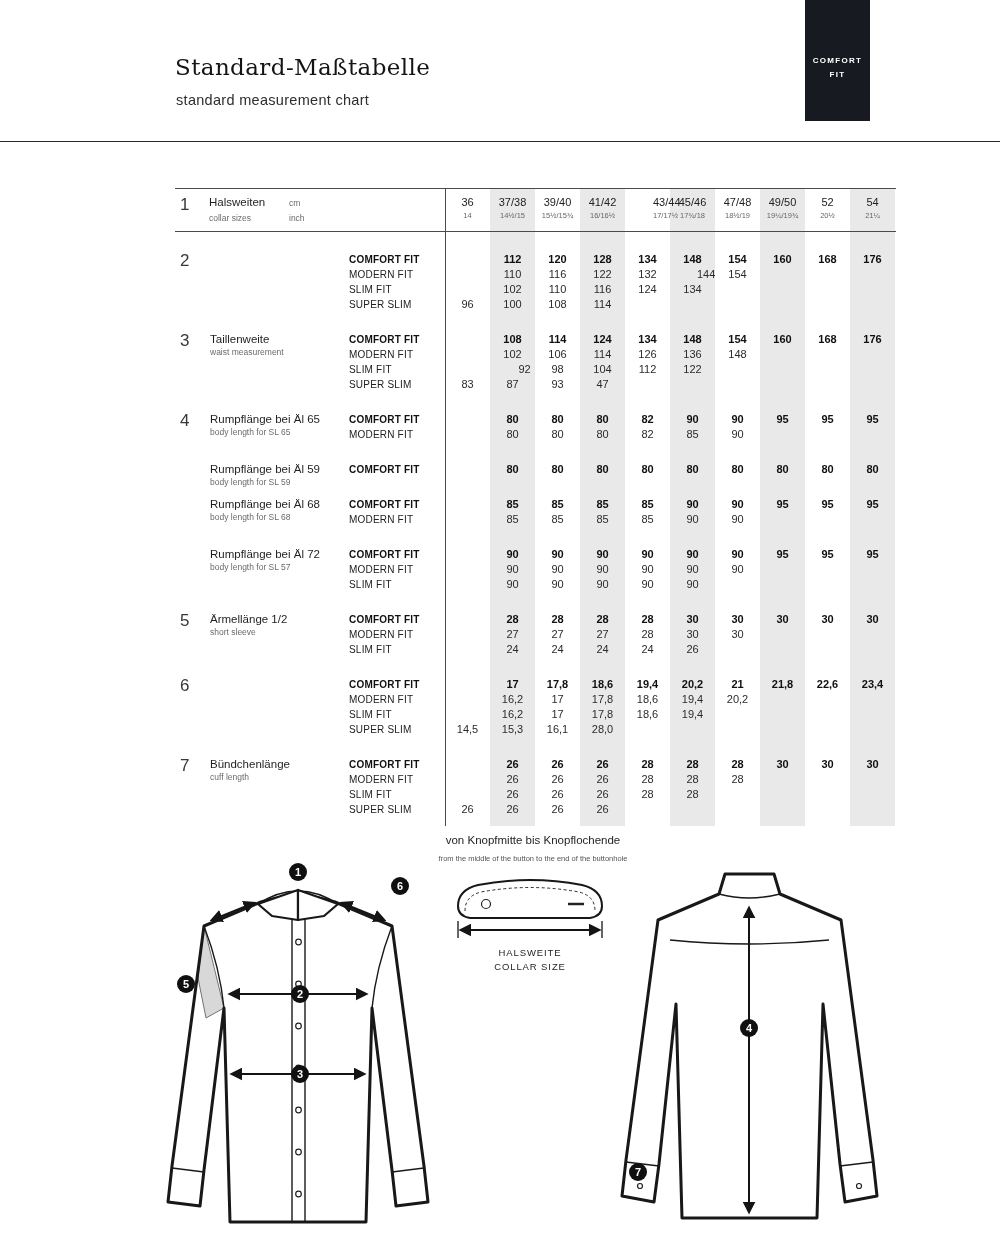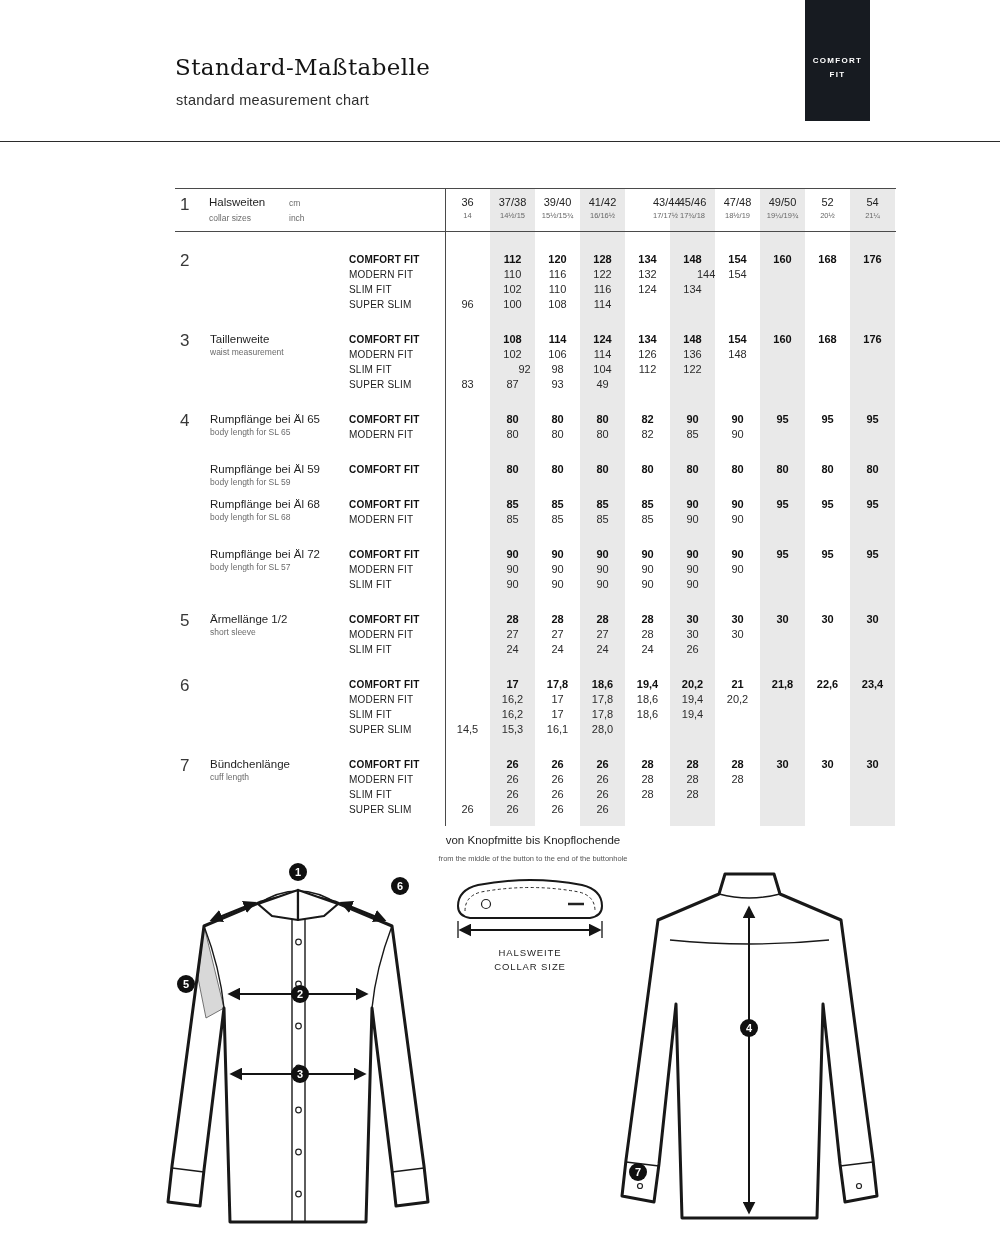--- a/index.html
+++ b/index.html
@@ -233,21 +233,21 @@
       <div class="cell vcell" style="grid-area: 3 / 8;">112</div>
       <div class="cell vcell" style="grid-area: 3 / 9;">122</div>
       <div class="cell vcell" style="grid-area: 3 / 10;"></div>
       <div class="cell vcell" style="grid-area: 3 / 11;"></div>
       <div class="cell vcell" style="grid-area: 3 / 12;"></div>
       <div class="cell vcell" style="grid-area: 3 / 13;"></div>
       <div class="cell fitcell" style="grid-area: 4 / 3;">SUPER SLIM</div>
       <div class="cell vcell" style="grid-area: 4 / 4;">83</div>
       <div class="cell vcell" style="grid-area: 4 / 5;">87</div>
       <div class="cell vcell" style="grid-area: 4 / 6;">93</div>
-      <div class="cell vcell" style="grid-area: 4 / 7;">49</div>
+      <div class="cell vcell" style="grid-area: 4 / 7;">47</div>
       <div class="cell vcell" style="grid-area: 4 / 8;"></div>
       <div class="cell vcell" style="grid-area: 4 / 9;"></div>
       <div class="cell vcell" style="grid-area: 4 / 10;"></div>
       <div class="cell vcell" style="grid-area: 4 / 11;"></div>
       <div class="cell vcell" style="grid-area: 4 / 12;"></div>
       <div class="cell vcell" style="grid-area: 4 / 13;"></div>
     </div>
     <div class="grid section">
       <div class="cell rownum" style="grid-area: 1 / 1 / span 2;">4</div>
       <div class="cell seclabel" style="grid-area: 1 / 2 / span 2;">

